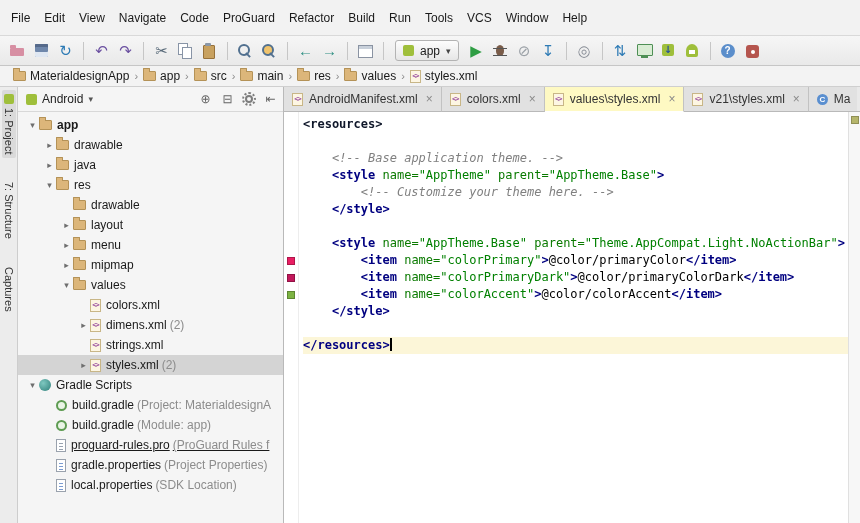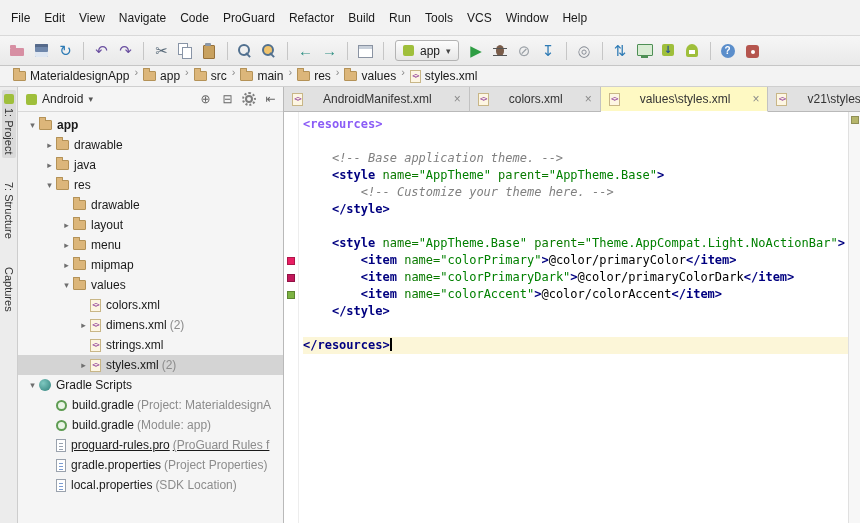--- a/index.html
+++ b/index.html
@@ -23,21 +23,21 @@
   .tbi { width:23px; height:22px; display:inline-flex; align-items:center; justify-content:center;
          position:relative; font-size:15px; line-height:1; flex:none; cursor:default; }
   .pti { width:17px; height:16px; display:inline-flex; align-items:center; justify-content:center;
          position:relative; color:#666; font-size:12px; flex:none; }
 
   .runconfig { display:flex; align-items:center; gap:6px; height:21px; padding:0 7px; margin:0 5px;
                border:1px solid #b3b3b3; border-radius:3px; background:linear-gradient(#fdfdfd,#e6e6e6); }
   .runconfig .chev { font-size:9px; color:#444; }
 
   
-  .breadcrumbs { height:21px; flex:none; display:flex; padding-left:8px;
+  .breadcrumbs { height:21px; flex:none; display:flex; align-items:center; padding-left:8px;
                  background:#f3f3f3; border-bottom:1px solid #cfcfcf; }
   .crumb { display:flex; align-items:center; gap:4px; padding:1px 5px; }
   .crumb-sep { color:#8a8a8a; font-size:11px; }
 
   
   .main { flex:1; display:flex; min-height:0; }
 
   .stripe { width:18px; flex:none; background:#ececec; border-right:1px solid #cdcdcd;
             display:flex; flex-direction:column; align-items:center; padding-top:3px; gap:20px; }
   .stripe-btn { display:flex; flex-direction:column; align-items:center; gap:4px; padding:4px 1px; border-radius:2px; }
@@ -57,21 +57,21 @@
   .trow { height:20px; display:flex; align-items:center; white-space:nowrap; cursor:default; }
   .tarrow { width:13px; flex:none; text-align:center; color:#6e6e6e; font-size:9px; }
   .tlabel { margin-left:5px; }
   .tsuffix { color:#8c8c8c; margin-left:3px; }
   .bold { font-weight:bold; }
 
   
   .editorcol { flex:1; display:flex; flex-direction:column; min-width:0; background:#fff; }
   .tabsbar { height:25px; flex:none; display:flex; align-items:stretch; background:#e9e9e9; }
   .tabsbar::after { content:''; flex:1; border-bottom:1px solid #b9b9b9; }
-  .tab { display:flex; align-items:center; gap:20px; padding:0 8px; background:#e1e1e1;
+  .tab { display:flex; align-items:center; gap:6px; padding:0 8px; background:#e1e1e1;
          border-right:1px solid #c2c2c2; border-bottom:1px solid #b9b9b9; font-size:12px; color:#333; cursor:default; }
   .tab.active { background:#fef9c3; border-bottom-color:#fff; }
   .tab .close { color:#8a8a8a; font-size:12px; margin-left:2px; }
   .tab.partial { max-width:48px; overflow:hidden; border-right:none; }
 
   .editor-body { flex:1; display:flex; min-height:0; background:#fff; }
   .gutter { width:15px; flex:none; background:#fff; border-right:1px solid #ededed; padding-top:4px; }
   .g-row { height:17px; display:flex; align-items:center; justify-content:center; }
   .swatch { width:8px; height:8px; border:1px solid rgba(0,0,0,.25); }
   .code { flex:1; min-width:0; overflow:hidden; padding:4px 0 0 4px;
@@ -426,21 +426,21 @@
               <span class="swatch" style="background: rgb(194, 24, 91);"></span>
             </div>
             <div class="g-row">
               <span class="swatch" style="background: rgb(124, 179, 66);"></span>
             </div>
             <div class="g-row"></div>
             <div class="g-row"></div>
             <div class="g-row"></div>
           </div>
         <div class="code">
-            <div class="c-line"><span class="tg" style="color: #8b5cf6;">&lt;resources&gt;</span></div>
+            <div class="c-line"><span class="tg" style="color: #0f172a;">&lt;resources&gt;</span></div>
             <div class="c-line"></div>
             <div class="c-line"><span class="pl" style="color: rgb(0, 0, 0);">    </span><span class="cm" style="color: rgb(128, 128, 128);">&lt;!-- Base application theme. --&gt;</span></div>
             <div class="c-line"><span class="pl" style="color: rgb(0, 0, 0);">    </span><span class="tg" style="color: rgb(0, 0, 128);">&lt;style</span><span class="pl" style="color: rgb(0, 0, 0);"> </span><span class="at" style="color: rgb(10, 122, 0);">name=</span><span class="vl" style="color: rgb(0, 128, 0);">"AppTheme"</span><span class="pl" style="color: rgb(0, 0, 0);"> </span><span class="at" style="color: rgb(10, 122, 0);">parent=</span><span class="vl" style="color: rgb(0, 128, 0);">"AppTheme.Base"</span><span class="tg" style="color: rgb(0, 0, 128);">&gt;</span></div>
             <div class="c-line"><span class="pl" style="color: rgb(0, 0, 0);">        </span><span class="cm" style="color: rgb(128, 128, 128);">&lt;!-- Customize your theme here. --&gt;</span></div>
             <div class="c-line"><span class="pl" style="color: rgb(0, 0, 0);">    </span><span class="tg" style="color: rgb(0, 0, 128);">&lt;/style&gt;</span></div>
             <div class="c-line"></div>
             <div class="c-line"><span class="pl" style="color: rgb(0, 0, 0);">    </span><span class="tg" style="color: rgb(0, 0, 128);">&lt;style</span><span class="pl" style="color: rgb(0, 0, 0);"> </span><span class="at" style="color: rgb(10, 122, 0);">name=</span><span class="vl" style="color: rgb(0, 128, 0);">"AppTheme.Base"</span><span class="pl" style="color: rgb(0, 0, 0);"> </span><span class="at" style="color: rgb(10, 122, 0);">parent=</span><span class="vl" style="color: rgb(0, 128, 0);">"Theme.AppCompat.Light.NoActionBar"</span><span class="tg" style="color: rgb(0, 0, 128);">&gt;</span></div>
             <div class="c-line"><span class="pl" style="color: rgb(0, 0, 0);">        </span><span class="tg" style="color: rgb(0, 0, 128);">&lt;item</span><span class="pl" style="color: rgb(0, 0, 0);"> </span><span class="at" style="color: rgb(10, 122, 0);">name=</span><span class="vl" style="color: rgb(0, 128, 0);">"colorPrimary"</span><span class="tg" style="color: rgb(0, 0, 128);">&gt;</span><span class="tx" style="color: rgb(0, 0, 0);">@color/primaryColor</span><span class="tg" style="color: rgb(0, 0, 128);">&lt;/item&gt;</span></div>
             <div class="c-line"><span class="pl" style="color: rgb(0, 0, 0);">        </span><span class="tg" style="color: rgb(0, 0, 128);">&lt;item</span><span class="pl" style="color: rgb(0, 0, 0);"> </span><span class="at" style="color: rgb(10, 122, 0);">name=</span><span class="vl" style="color: rgb(0, 128, 0);">"colorPrimaryDark"</span><span class="tg" style="color: rgb(0, 0, 128);">&gt;</span><span class="tx" style="color: rgb(0, 0, 0);">@color/primaryColorDark</span><span class="tg" style="color: rgb(0, 0, 128);">&lt;/item&gt;</span></div>
             <div class="c-line"><span class="pl" style="color: rgb(0, 0, 0);">        </span><span class="tg" style="color: rgb(0, 0, 128);">&lt;item</span><span class="pl" style="color: rgb(0, 0, 0);"> </span><span class="at" style="color: rgb(10, 122, 0);">name=</span><span class="vl" style="color: rgb(0, 128, 0);">"colorAccent"</span><span class="tg" style="color: rgb(0, 0, 128);">&gt;</span><span class="tx" style="color: rgb(0, 0, 0);">@color/colorAccent</span><span class="tg" style="color: rgb(0, 0, 128);">&lt;/item&gt;</span></div>

